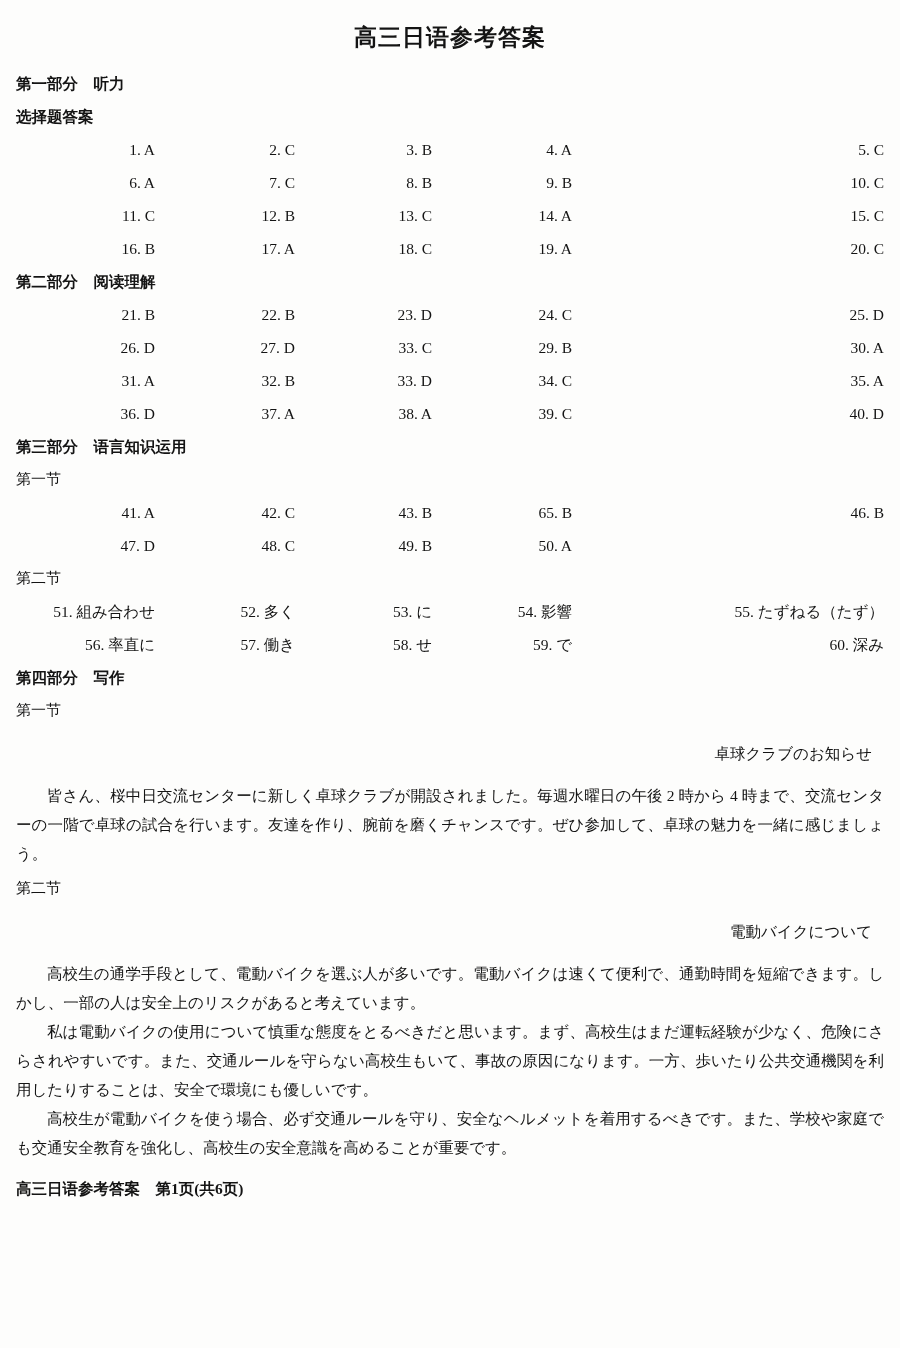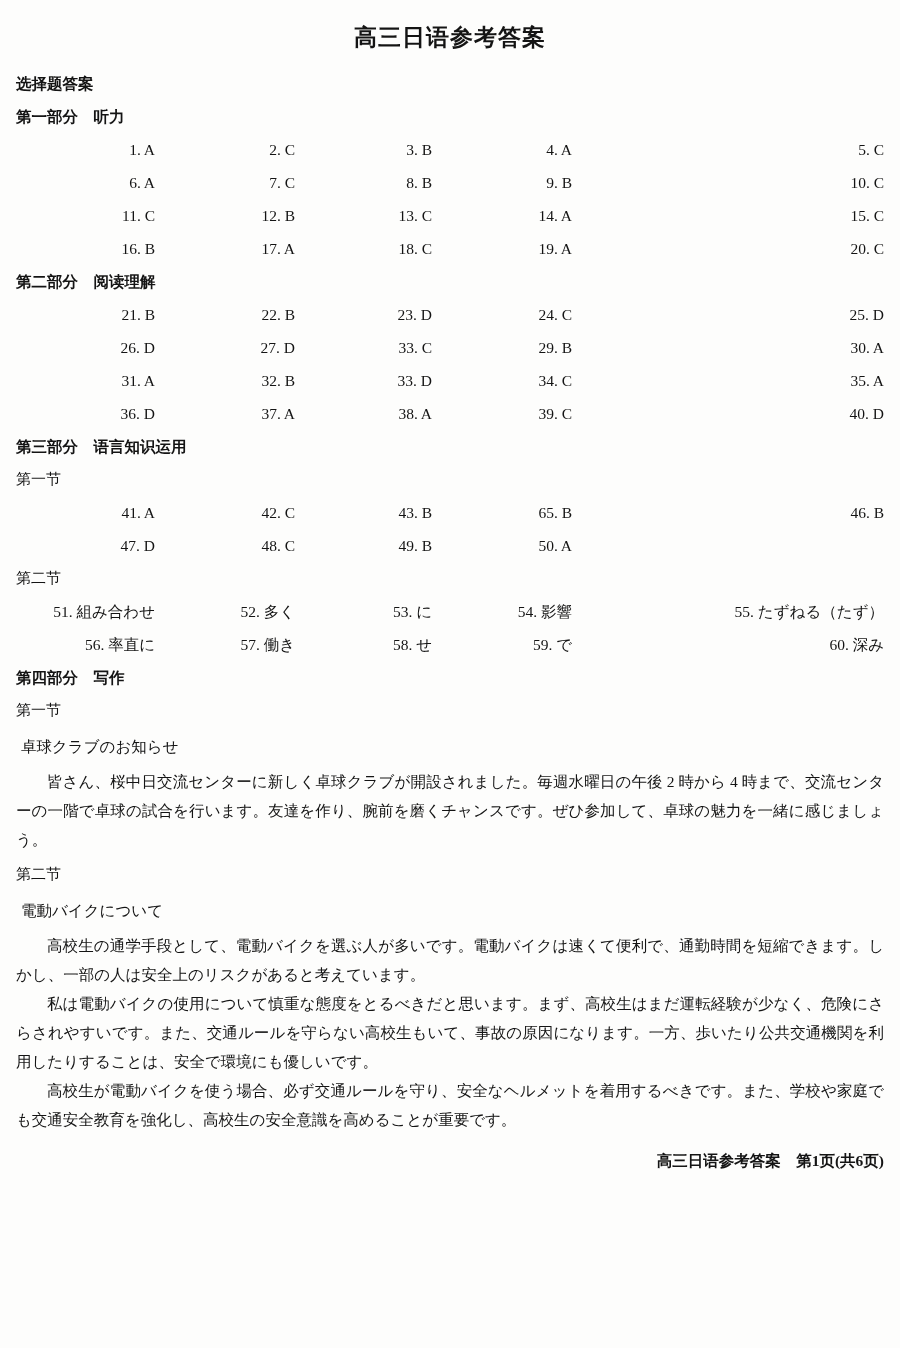--- a/index.html
+++ b/index.html
@@ -32,51 +32,51 @@
     line-height: 33px;
   }
   .answer-grid {
     display: grid;
     grid-template-columns: 139px 140px 137px 140px 1fr;
     font-size: 15.5px;
     line-height: 33px;
   }
   .answer-grid .cell { white-space: nowrap; text-align: right; }
   .essay-title {
-    text-align: left;
+    text-align: right;
     font-size: 15.5px;
     line-height: 30px;
-    margin: 5px;
+    margin: 12px;
   }
   .para {
     font-size: 15.5px;
     line-height: 29px;
     text-align: justify;
     text-indent: 2em;
     margin: 0;
   }
   .footer {
-    text-align: right;
+    text-align: left;
     font-size: 15.5px;
     font-weight: bold;
     margin-top: 12px;
     line-height: 30px;
   }
   .gap-sm { margin-top: 4px; }
 </style>
 </head>
 <body>
 
 <div class="page">
 
   <h1 class="title">高三日语参考答案</h1>
 
+  <div class="hline">第一部分　听力</div>
+
   <div class="hline">选择题答案</div>
-
-  <div class="hline">第一部分　听力</div>
   <div class="answer-grid">
     <span class="cell">1. A</span>
     <span class="cell">2. C</span>
     <span class="cell">3. B</span>
     <span class="cell">4. A</span>
     <span class="cell">5. C</span>
     <span class="cell">6. A</span>
     <span class="cell">7. C</span>
     <span class="cell">8. B</span>
     <span class="cell">9. B</span>

